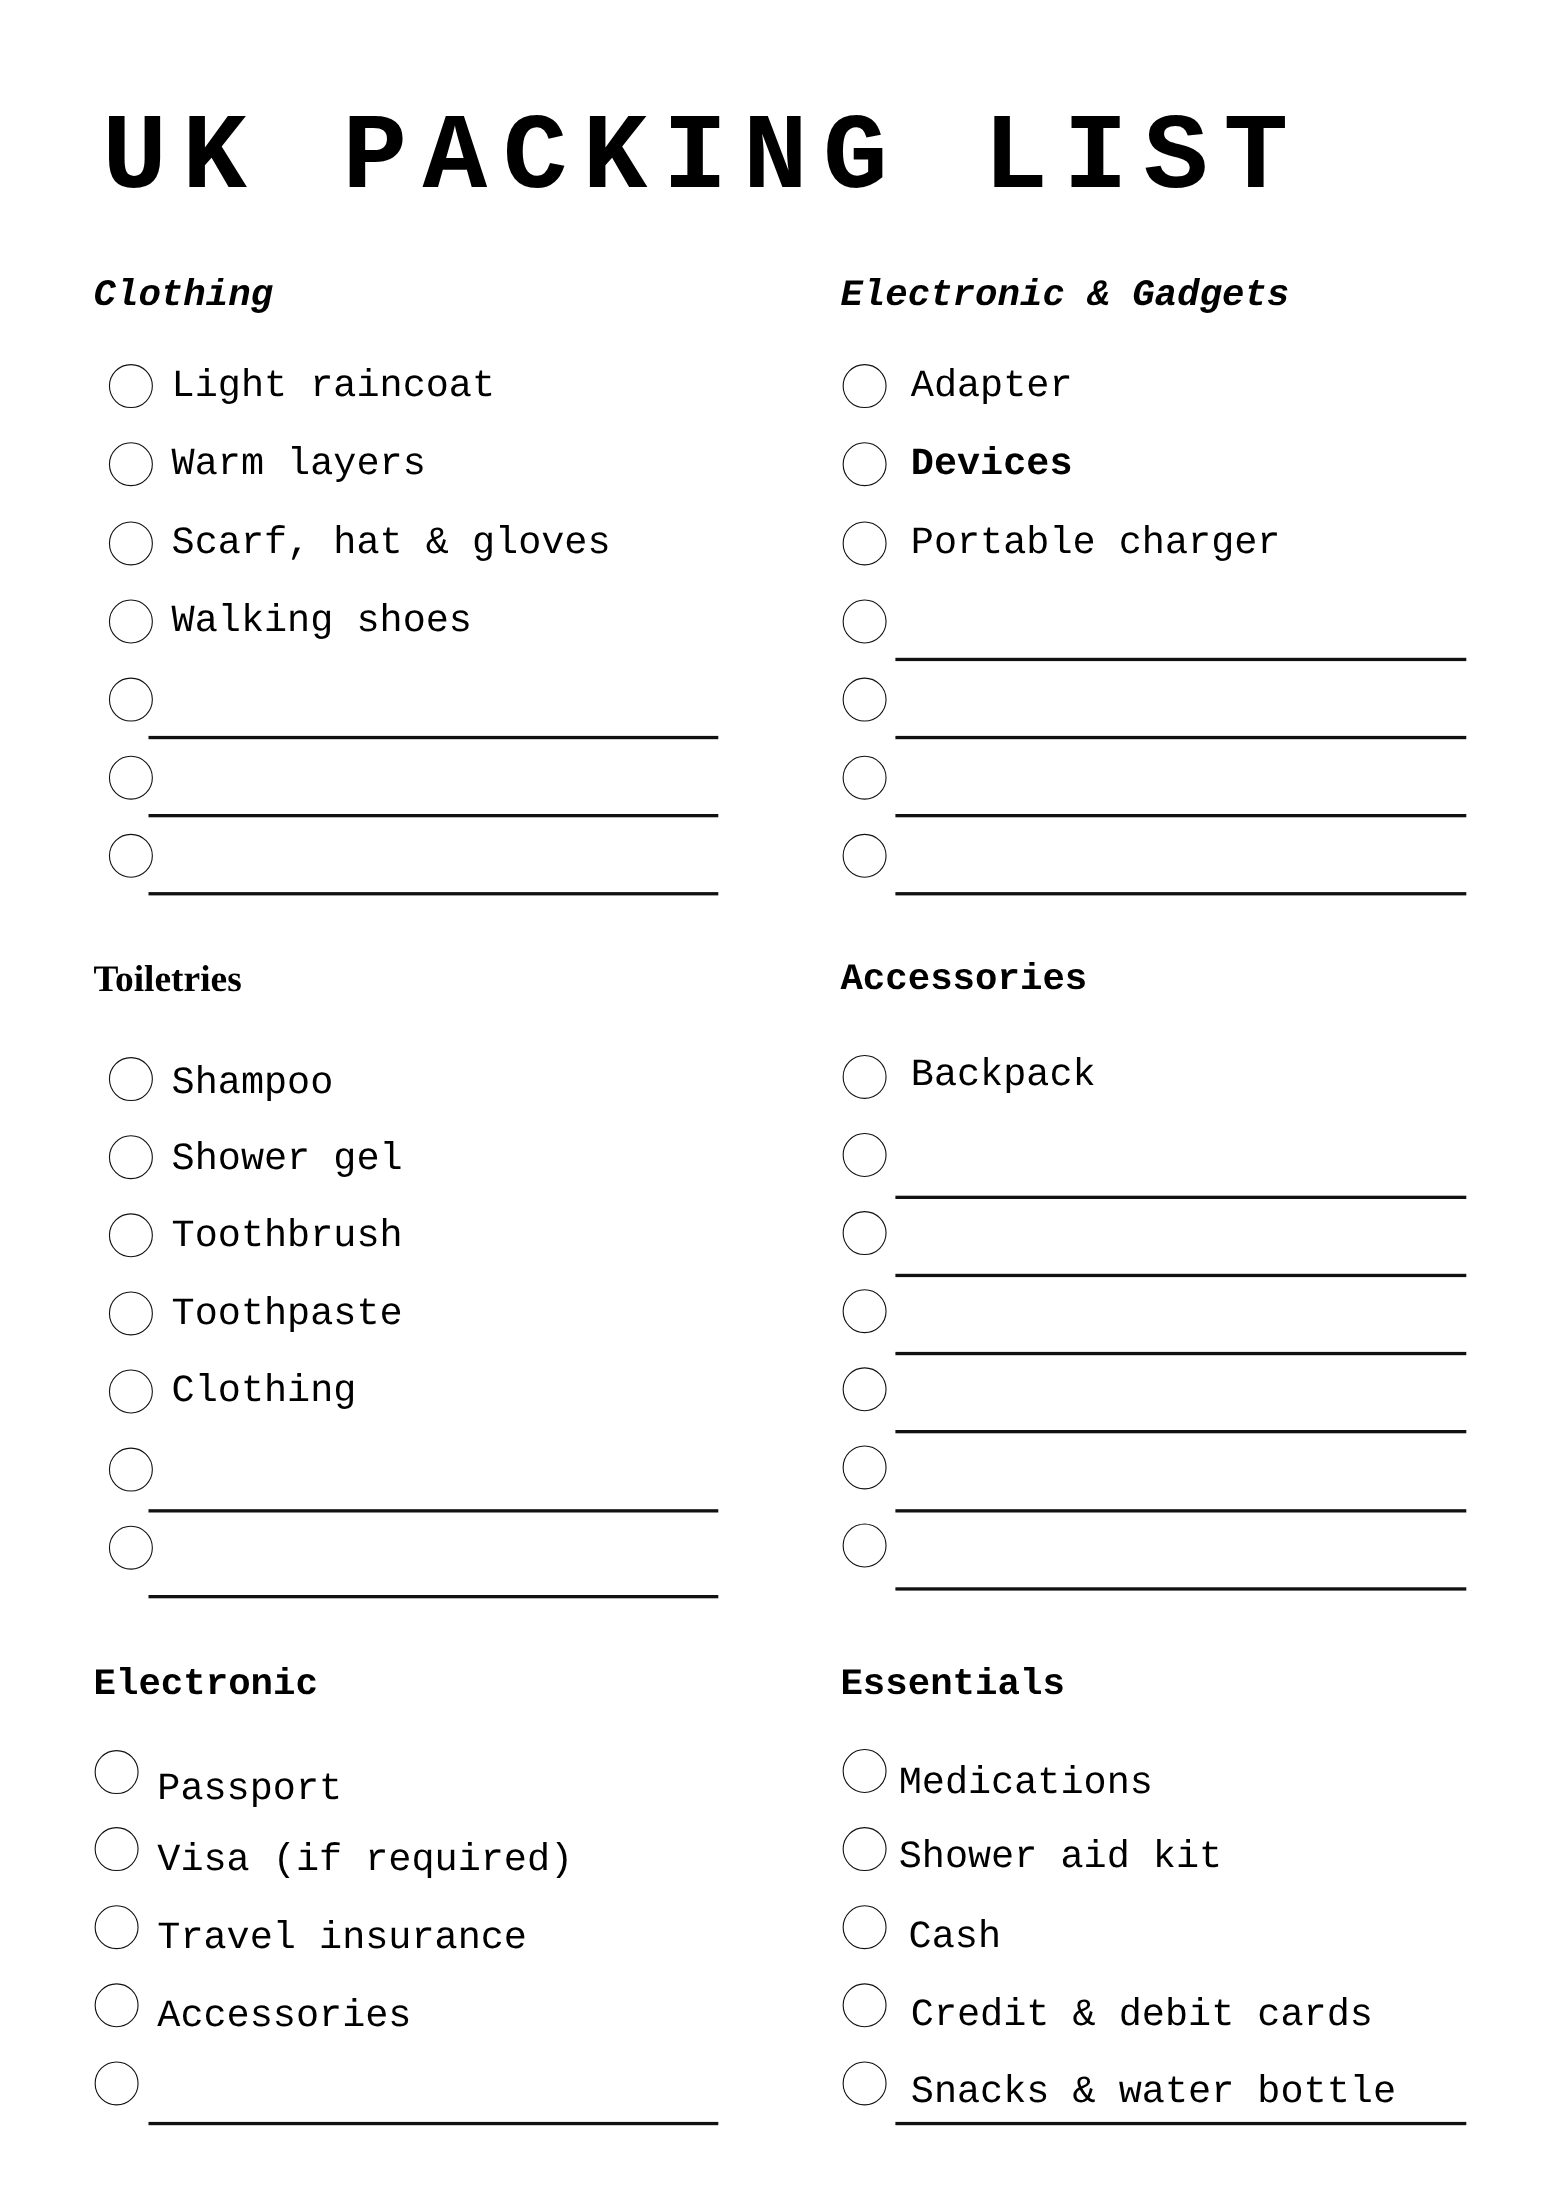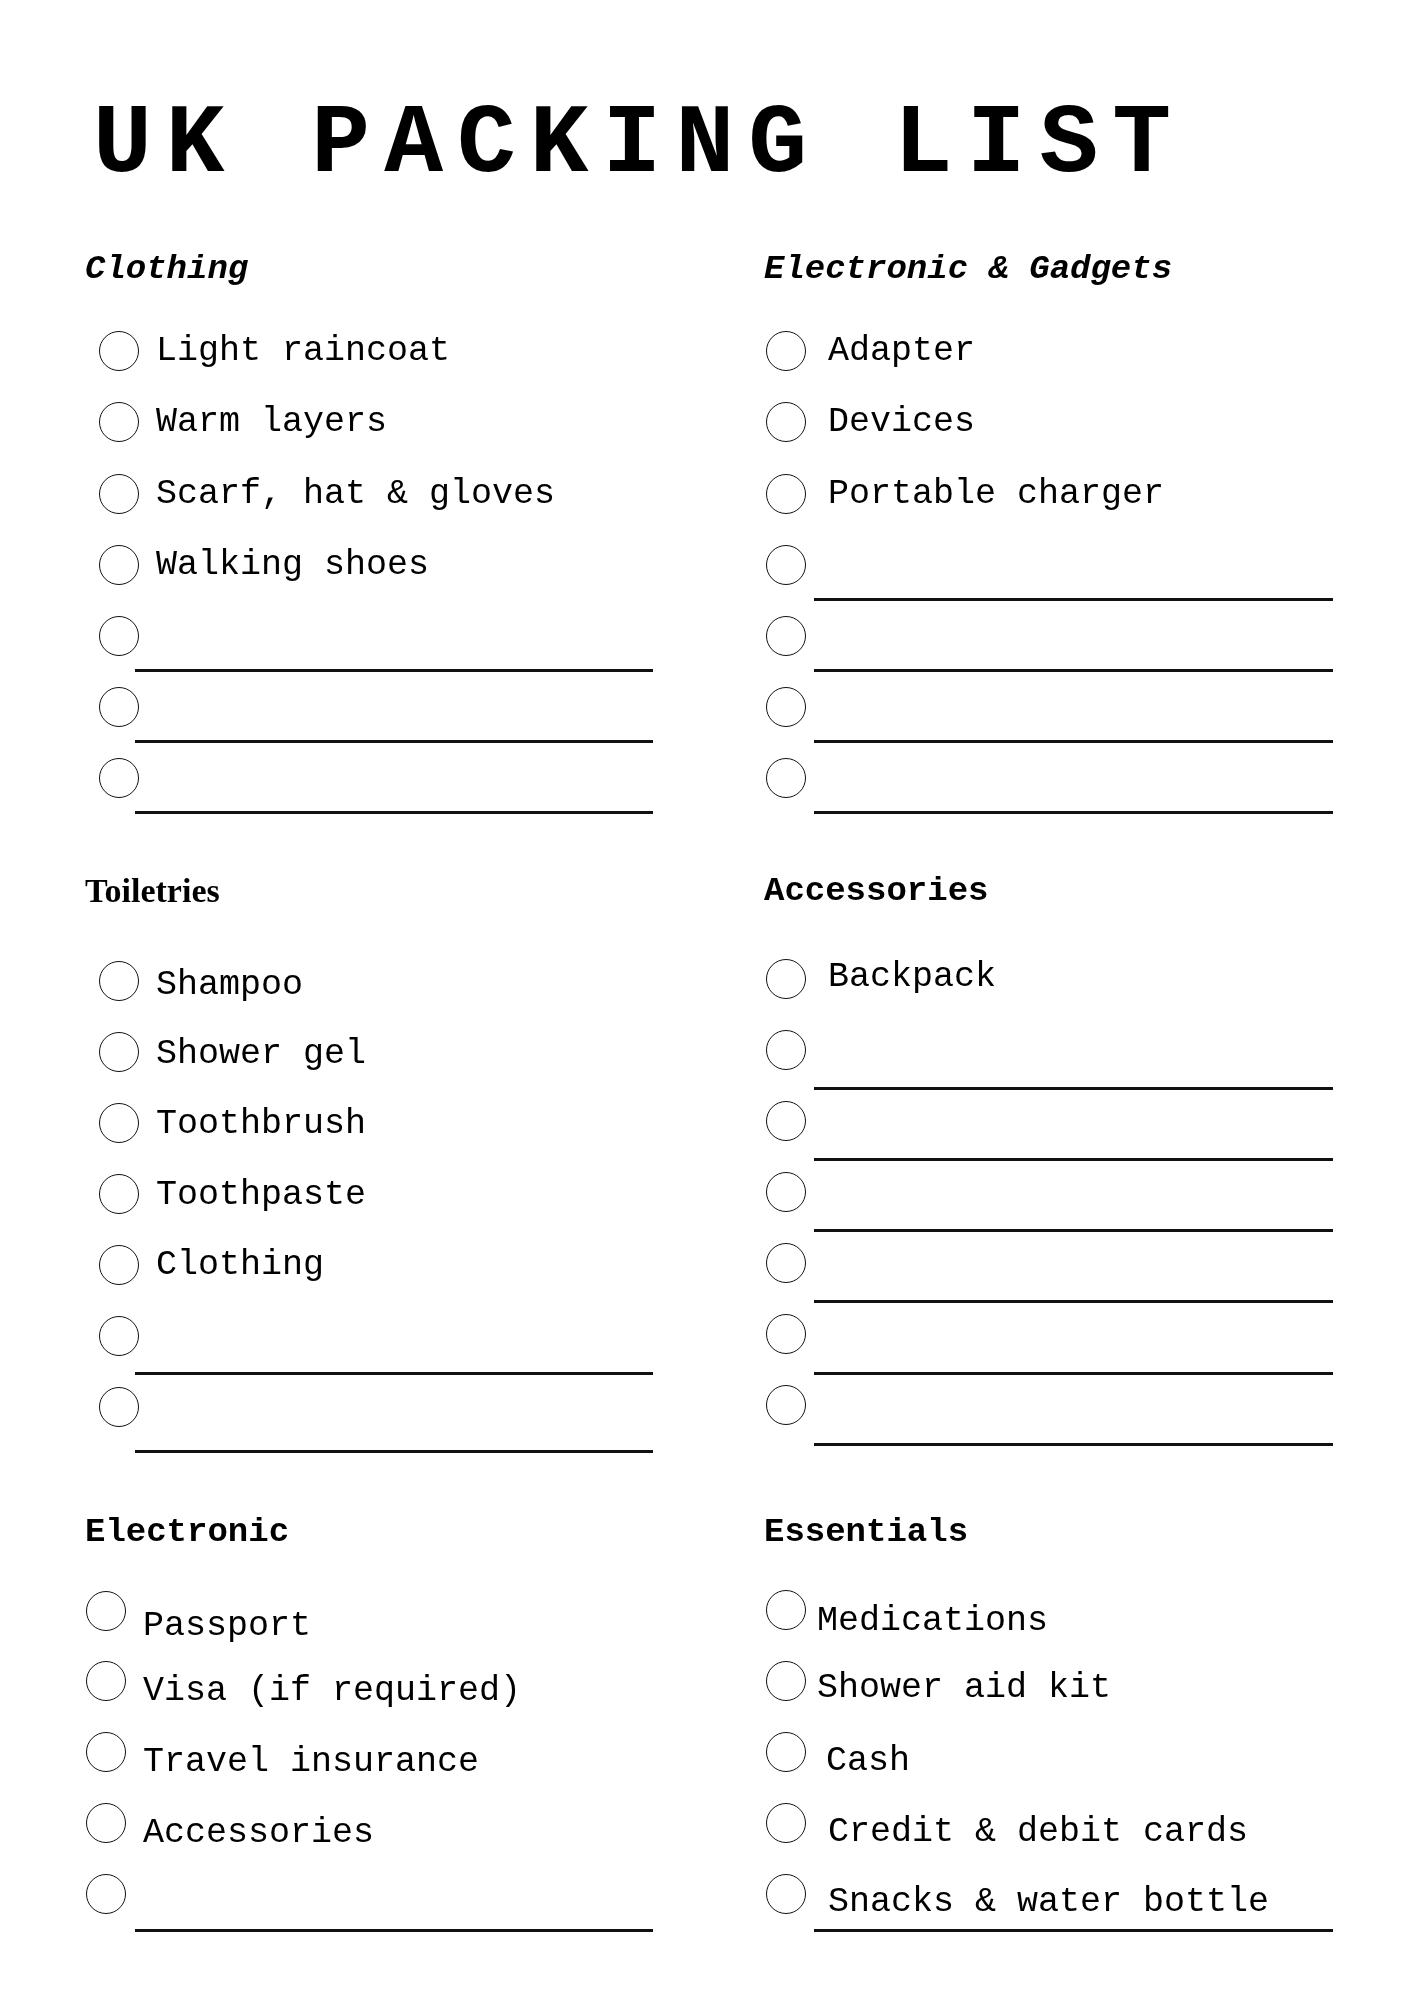--- a/index.html
+++ b/index.html
@@ -60,21 +60,21 @@
   <div class="field left" style="top:770px;"></div>
   <div class="line left" style="top:811px;"></div>
 </div>
 
 <div class="hdr italic" style="left:764px; top:249px;">Electronic &amp; Gadgets</div>
 <div>
   <div class="cb" style="left:766px; top:331px;"></div>
   <div class="txt" style="left:828px; top:331px;">Adapter</div>
 
   <div class="cb" style="left:766px; top:402px;"></div>
-  <div class="txt" style="left:828px; top:402px;">Devices</div>
+  <div class="txt" style="left:828px; top:402px;font-weight:bold;">Devices</div>
 
   <div class="cb" style="left:766px; top:474px;"></div>
   <div class="txt" style="left:828px; top:474px;">Portable charger</div>
 
   <div class="cb" style="left:766px; top:545px;"></div>
   <div class="field right" style="top:557px;"></div>
   <div class="line right" style="top:598px;"></div>
 
   <div class="cb" style="left:766px; top:616px;"></div>
   <div class="field right" style="top:628px;"></div>

